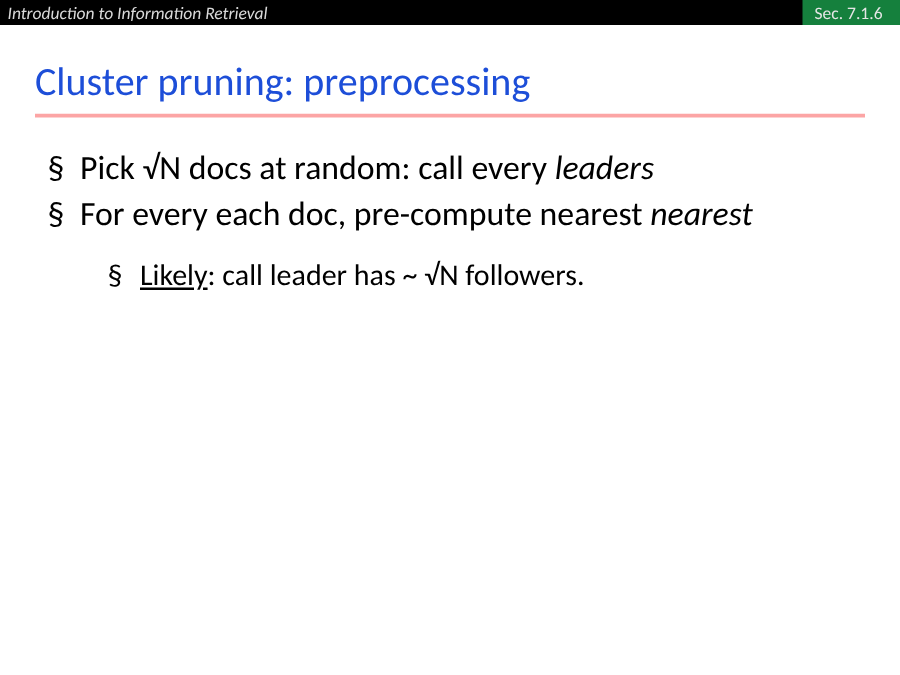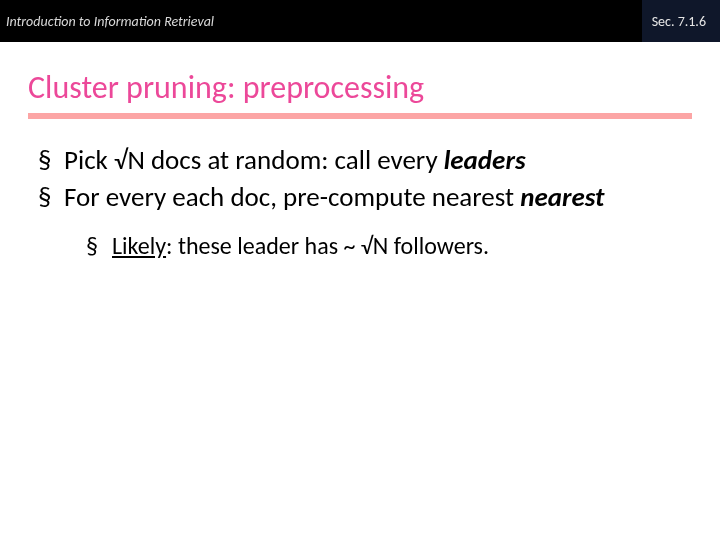--- a/index.html
+++ b/index.html
@@ -5,51 +5,51 @@
   * { margin: 0; padding: 0; box-sizing: border-box; }
   body {
     width: 720px;
     height: 540px;
     background: #fff;
     font-family: Calibri, "Segoe UI", sans-serif;
     overflow: hidden;
   }
   .header-bar {
     width: 100%;
-    height: 42px;
+    height: 20px;
     background: #000;
     display: flex;
     justify-content: space-between;
     align-items: center;
   }
   .header-left {
     color: #d9d9d9;
     font-style: italic;
     font-size: 14px;
     padding-left: 6px;
     font-family: Calibri, sans-serif;
   }
   .header-right {
-    background: #0f172a;
+    background: #15803d;
     color: #e6e6e6;
     font-size: 14px;
     height: 100%;
     display: flex;
     align-items: center;
     padding: 0 14px 0 10px;
     font-family: Calibri, sans-serif;
   }
   .title-wrap {
     padding: 26px 28px 6px 28px;
   }
   .slide-title {
     font-size: 32px;
-    color: #ec4899;
+    color: #1d4ed8;
     font-weight: 400;
-    border-bottom: 6px solid #fca5a5;
+    border-bottom: 3px solid #fca5a5;
     padding-bottom: 6px;
     width: 100%;
   }
   .content {
     padding: 18px 36px 0 36px;
     color: #000;
   }
   ul.level1 {
     list-style: none;
   }
@@ -79,21 +79,21 @@
     line-height: 1.35;
     margin-bottom: 2px;
   }
   ul.level2 > li::before {
     content: "§";
     position: absolute;
     left: 0;
     top: 0;
     font-size: 24px;
   }
-  .ital { font-style: italic; font-weight: bold; }
+  .ital { font-style: italic; }
   .ul-text { text-decoration: underline; margin-top: 44px; }
 </style>
 </head>
 <body>
 
 <div class="header-bar">
   <div class="header-left">Introduction to Information Retrieval</div>
   <div class="header-right">Sec. 7.1.6</div>
 </div>
 
@@ -103,18 +103,18 @@
 
 <div class="content">
   <ul class="level1">
     <li>
       <span>Pick √N docs at random: call every </span><span class="ital">leaders</span>
     </li>
     <li>
       <span>For every each doc, pre-compute nearest </span><span class="ital">nearest</span>
       <ul class="level2">
         <li>
-          <span class="ul-text">Likely</span><span>: these leader has ~ √N followers.</span>
+          <span class="ul-text">Likely</span><span>: call leader has ~ √N followers.</span>
         </li>
       </ul>
     </li>
   </ul>
 </div>
 
 </body></html>

